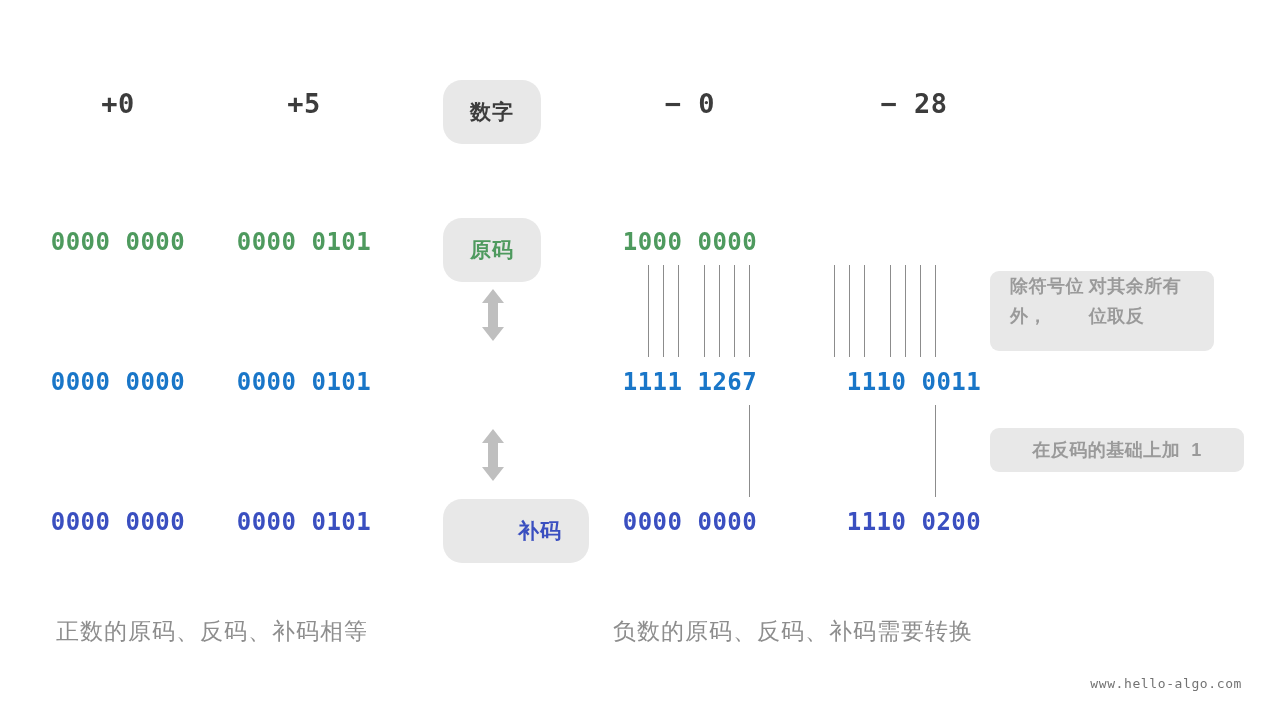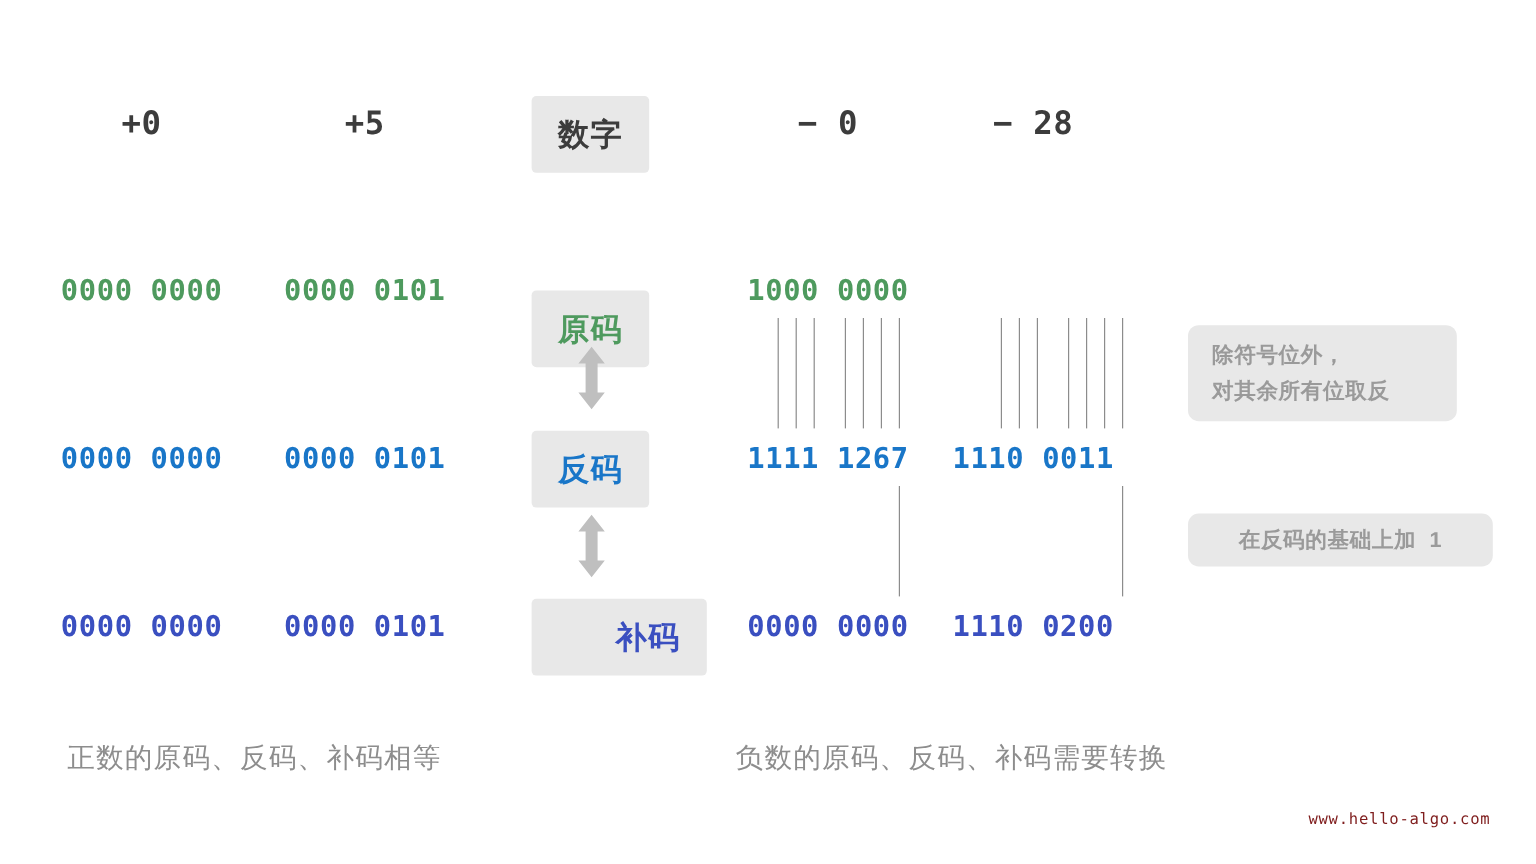--- a/index.html
+++ b/index.html
@@ -37,30 +37,30 @@
     line-height: 40px;
   }
 
   
   .chip {
     position: absolute;
     left: 443px;
     width: 98px;
     height: 64px;
     background: #e8e8e8;
-    border-radius: 4px;
+    border-radius: 19px;
     display: flex;
     align-items: center;
     justify-content: center;
-    font-size: 26px;
+    font-size: 21px;
     font-weight: bold;
     letter-spacing: 1px;
   }
   .chip-head  { top: 80px;  color: #3c3c3c; }
-  .chip-true  { top: 218px; color: #4e9a5e; margin-top: 24px; }
+  .chip-true  { top: 218px; color: #4e9a5e; }
   .chip-ones  { top: 359px; color: #1976c8; }
   .chip-twos  { top: 499px; color: #3a4fc0; padding-left: 48px; }
 
   
   .bits {
     position: absolute;
     width: 200px;
     text-align: center;
     font-family: "DejaVu Sans Mono", "Liberation Mono", monospace;
     font-size: 24px;
@@ -70,21 +70,21 @@
     white-space: pre;
   }
   .row-true { top: 224px; color: #4e9a5e; }
   .row-ones { top: 364px; color: #1976c8; }
   .row-twos { top: 504px; color: #3a4fc0; }
 
   
   .col-p0  { left: 18px;  }
   .col-p5  { left: 204px; }
   .col-n0  { left: 590px; }
-  .col-n28 { left: 761px; }
+  .col-n28 { left: 814px; }
 
   
   .vline {
     position: absolute;
     width: 1px;
     background: #8c8c8c;
   }
 
   
   .dbl-arrow {
@@ -99,21 +99,21 @@
   
   .note {
     position: absolute;
     background: #e8e8e8;
     border-radius: 9px;
     color: #9a9a9a;
     font-size: 18px;
     font-weight: bold;
     letter-spacing: 0.5px;
     display: flex;
-    flex-direction: column;
+    flex-direction: row;
     justify-content: center;
     padding: 0 20px;
     box-sizing: border-box;
     line-height: 30px;
   }
   .note-invert { left: 990px; top: 271px; width: 224px; height: 80px; }
   .note-plus1  { left: 990px; top: 428px; width: 254px; height: 44px;
                  flex-direction: row; align-items: center; }
 
   
@@ -128,37 +128,36 @@
   .cap-left  { left: 56px;  top: 617px; }
   .cap-right { left: 613px; top: 617px; }
 
   
   .watermark {
     position: absolute;
     right: 38px;
     top: 676px;
     font-family: "DejaVu Sans Mono", "Liberation Mono", monospace;
     font-size: 13px;
-    color: #7f1d1d;
+    color: #737373;
     letter-spacing: 0.6px;
   }
 </style>
 </head>
 <body>
 
 <div class="stage">
 
   <div class="num-head col-p0">+0</div>
   <div class="num-head col-p5">+5</div>
   <div class="num-head col-n0">− 0</div>
   <div class="num-head col-n28">− 28</div>
 
   <div class="chip chip-head">数字</div>
   <div class="chip chip-true">原码</div>
-  <div class="chip chip-ones">反码</div>
   <div class="chip chip-twos">补码</div>
 
   <div class="bits row-true col-p0">0000 0000</div>
   <div class="bits row-true col-p5">0000 0101</div>
   <div class="bits row-true col-n0">1000 0000</div>
 
   <div class="bits row-ones col-p0">0000 0000</div>
   <div class="bits row-ones col-p5">0000 0101</div>
   <div class="bits row-ones col-n0">1111 1267</div>
   <div class="bits row-ones col-n28">1110 0011</div>

